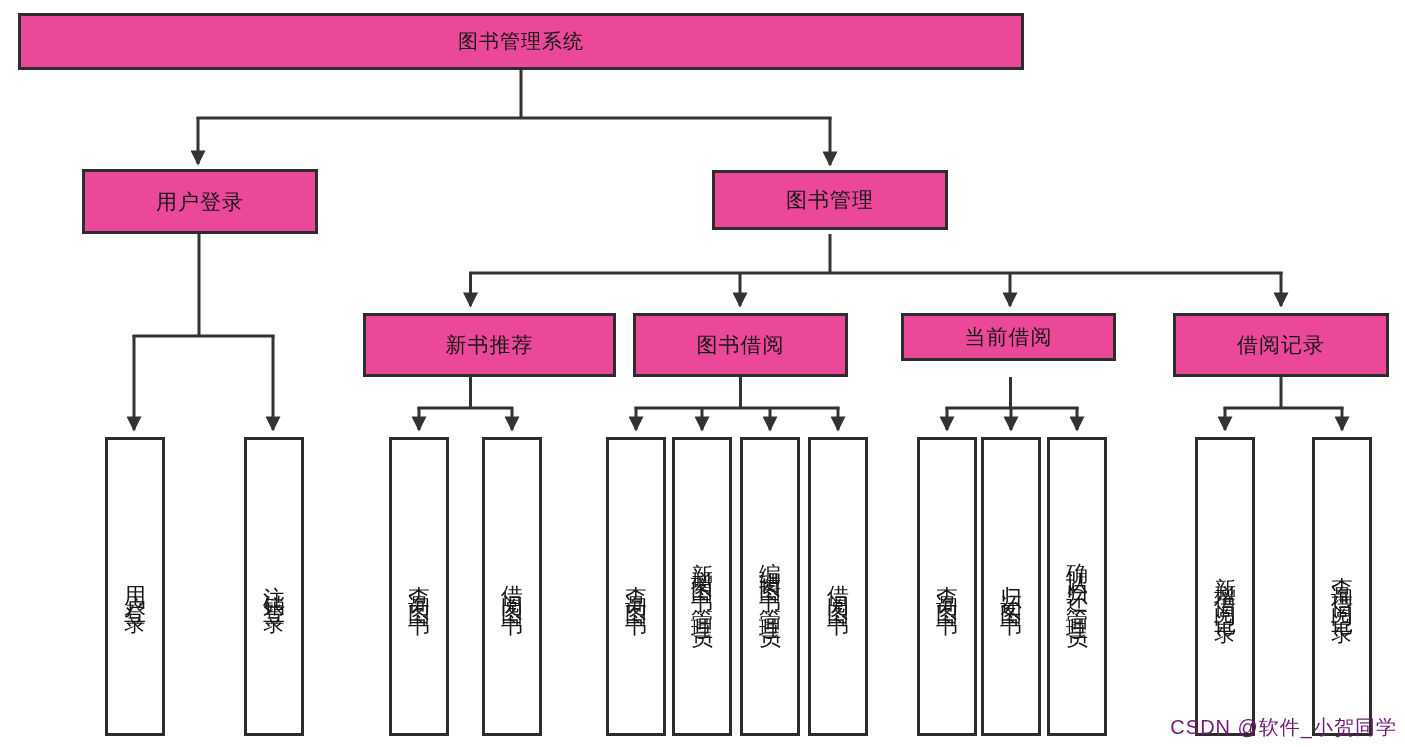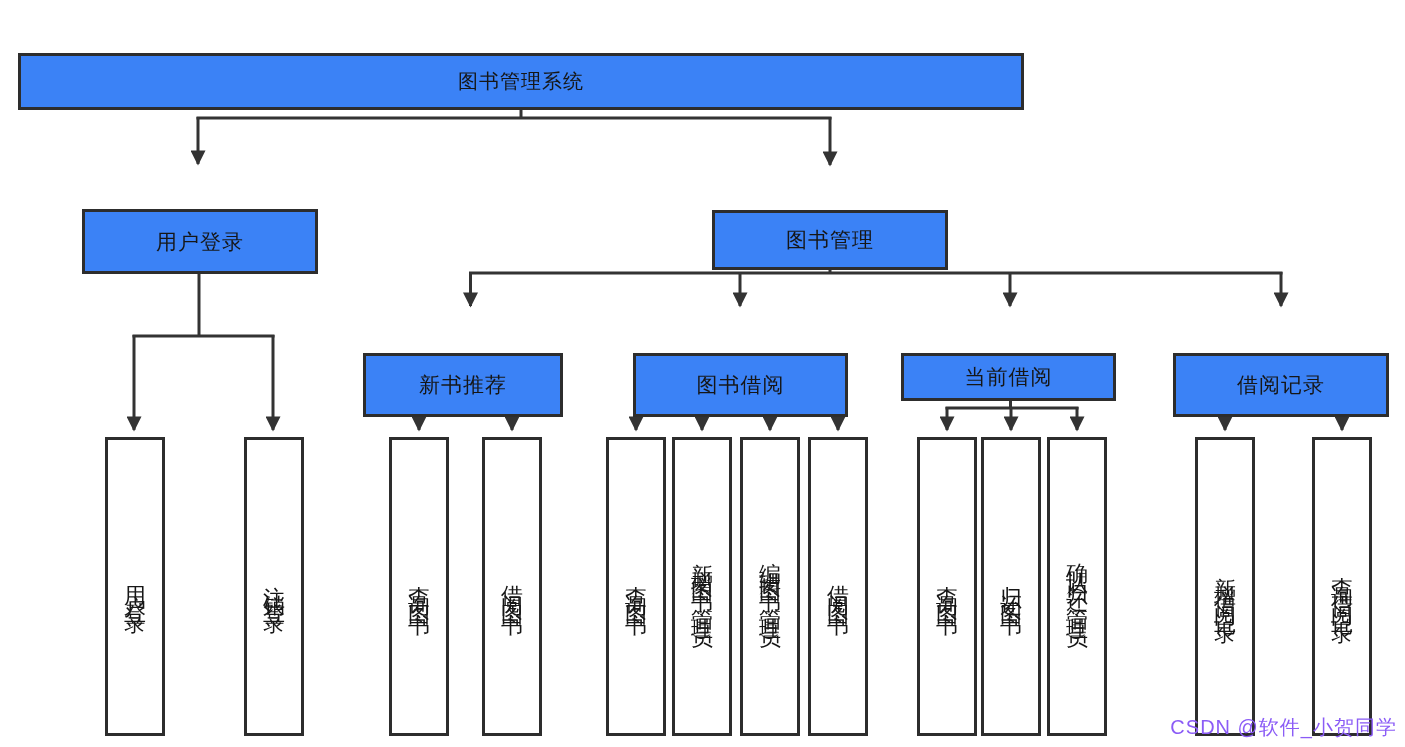--- a/index.html
+++ b/index.html
@@ -20,29 +20,28 @@
     left: 0;
     top: 0;
     width: 1405px;
     height: 747px;
     z-index: 1;
   }
   .node {
     position: absolute;
     box-sizing: border-box;
     border: 3px solid #2d2d2d;
-    background: #3b82f6;
+    background: #ec4899;
     display: flex;
     align-items: center;
     justify-content: center;
     font-size: 21px;
     color: #161616;
     letter-spacing: 1px;
     z-index: 2;
-    margin-top: 40px;
   }
   .node.root { font-size: 20px; }
   .vnode {
     position: absolute;
     box-sizing: border-box;
     border: 3px solid #2d2d2d;
     background: #ffffff;
     display: flex;
     align-items: center;
     justify-content: center;
@@ -56,30 +55,30 @@
     top: 437px;
     width: 60px;
     height: 299px;
     text-align: center;
   }
   .watermark {
     position: absolute;
     right: 8px;
     bottom: 6px;
     font-size: 20px;
-    color: #8b5cf6;
+    color: #701a75;
     letter-spacing: 1px;
     z-index: 5;
     white-space: nowrap;
   }
   
   #n-root { left: 18px;  top: 13px;  width: 1006px; height: 57px; }
   #n-l2a  { left: 82px;  top: 169px; width: 236px;  height: 65px; }
   #n-l2b  { left: 712px; top: 170px; width: 236px;  height: 60px; }
-  #n-l3a  { left: 363px; top: 313px; width: 200px;  height: 64px; font-family: Liberation Mono, monospace; }
+  #n-l3a  { left: 363px; top: 313px; width: 253px;  height: 64px; font-family: Liberation Mono, monospace; }
   #n-l3b  { left: 633px; top: 313px; width: 215px;  height: 64px; text-align: right; }
   #n-l3c  { left: 901px; top: 313px; width: 215px;  height: 48px; }
   #n-l3d  { left: 1173px;top: 313px; width: 216px;  height: 64px; }
   #lf-ua { left: 105px; }  #lf-ub { left: 244px; }
   #lf-na { left: 389px; }  #lf-nb { left: 482px; }
   #lf-ba { left: 606px; }  #lf-bb { left: 672px; }  #lf-bc { left: 740px; }  #lf-bd { left: 808px; }
   #lf-ca { left: 917px; }  #lf-cb { left: 981px; }  #lf-cc { left: 1047px; }
   #lf-ra { left: 1195px; } #lf-rb { left: 1312px; }
 </style>
 </head>

